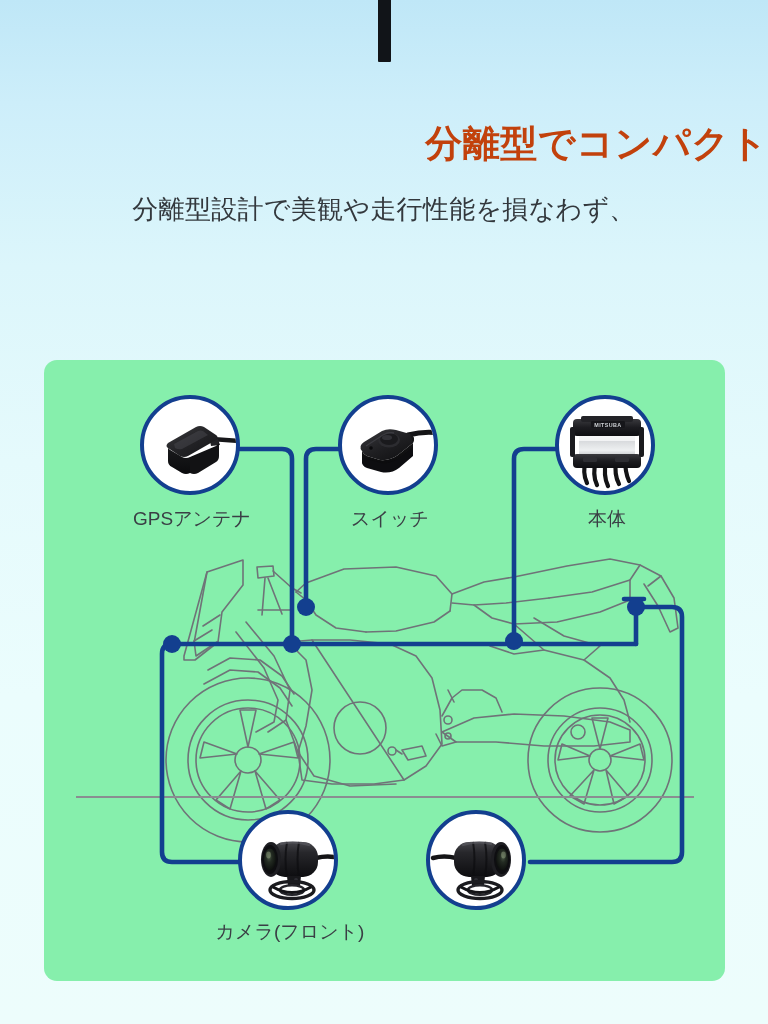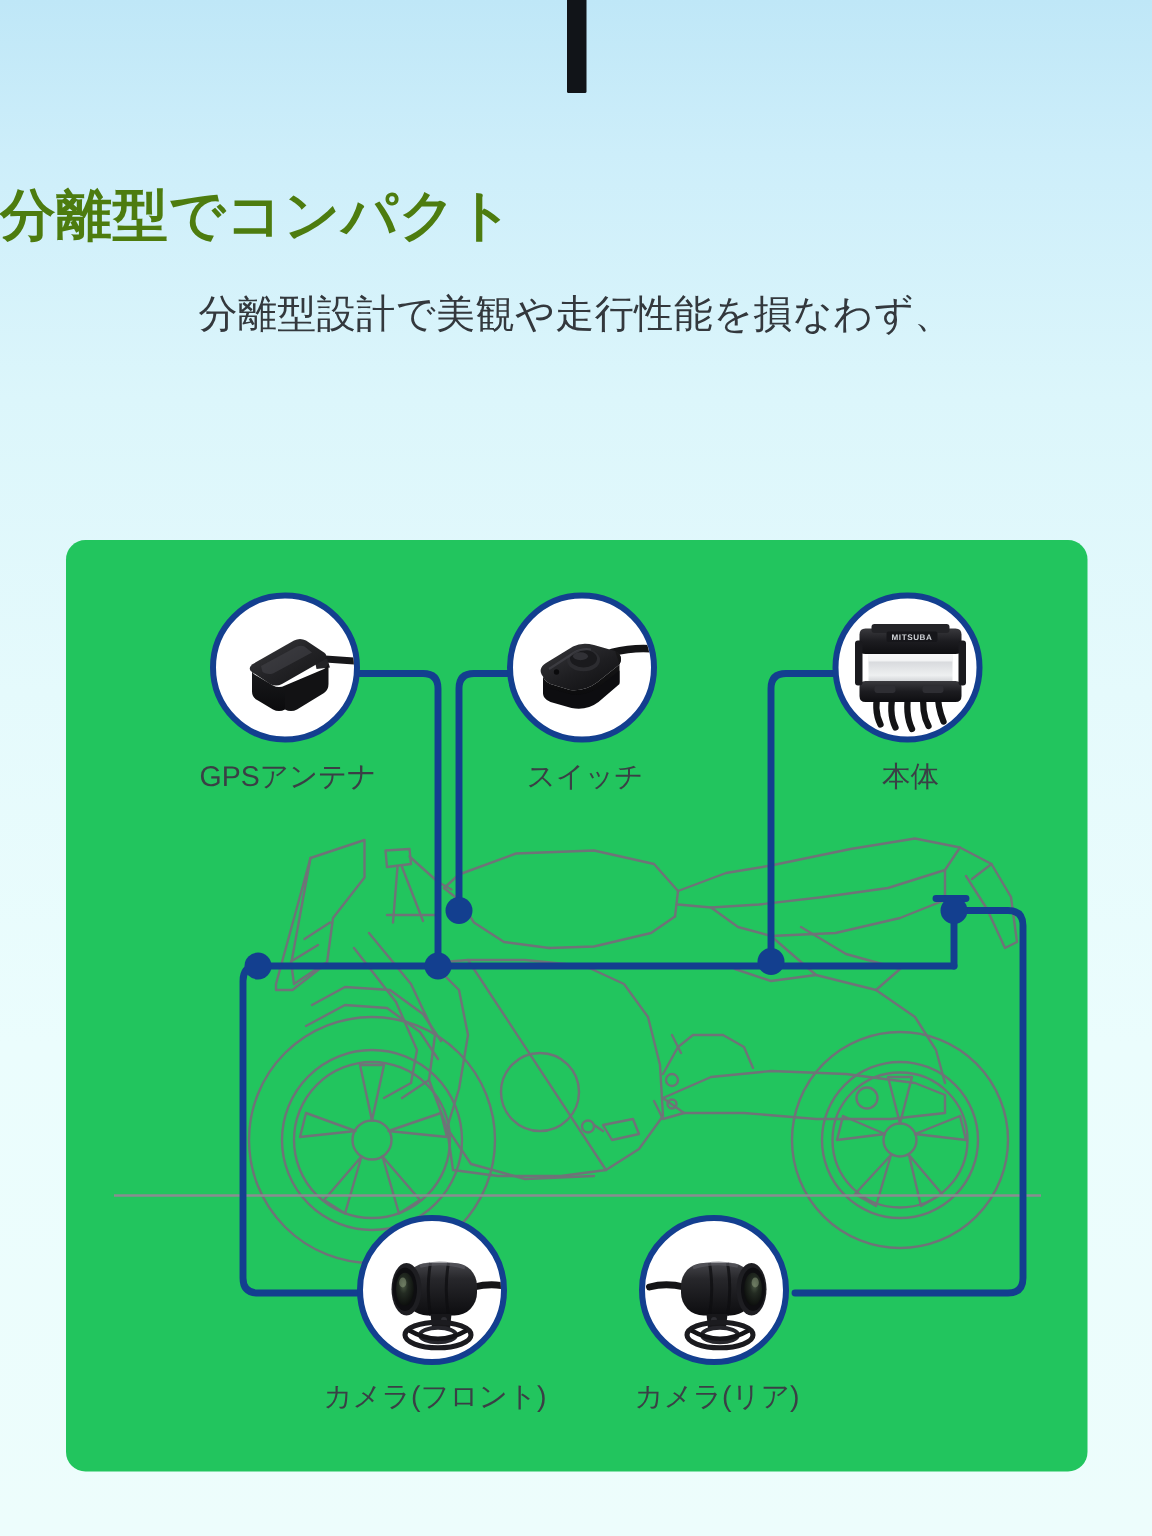--- a/index.html
+++ b/index.html
@@ -32,25 +32,25 @@
     background: #111418;
     border-radius: 1px;
   }
 
   
   .headline {
     position: absolute;
     top: 96px;
     left: 0;
     width: 768px;
-    text-align: left;
+    text-align: right;
     font-size: 37px;
     line-height: 46px;
     font-weight: 700;
-    color: #4d7c0f;
+    color: #c2410c;
     letter-spacing: 0.5px;
   }
   .subhead {
     position: absolute;
     top: 186px;
     left: 0;
     width: 768px;
     text-align: center;
     font-size: 26px;
     line-height: 46px;
@@ -60,21 +60,21 @@
   }
   .subhead .line { display: block; }
 
   
   .diagram-card {
     position: absolute;
     left: 44px;
     top: 360px;
     width: 681px;
     height: 621px;
-    background: #22c55e;
+    background: #86efac;
     border-radius: 13px;
   }
 
   .diagram-stage {
     position: absolute;
     inset: 0;
   }
 
   
   .layer {
@@ -423,17 +423,16 @@
             <ellipse cx="26.5" cy="41" rx="2.4" ry="3.4" fill="#8fa07f" opacity="0.5"></ellipse>
             <path d="M38 30 Q52 26 68 31" stroke="#5c5c63" stroke-width="2.4" fill="none" opacity="0.6"></path>
             <path d="M45 62 L59 62 L58 72 L46 72 Z" fill="#17171a"></path>
             <circle cx="54" cy="66" r="2" fill="#2e2e33"></circle>
             <ellipse cx="50" cy="76" rx="22" ry="8.5" fill="none" stroke="#1b1b1f" stroke-width="3.4"></ellipse>
             <ellipse cx="50" cy="76" rx="12" ry="4.8" fill="none" stroke="#25252a" stroke-width="2.6"></ellipse>
             <path d="M31 73 Q50 84 69 73" stroke="#141417" stroke-width="3" fill="none"></path>
           </g>
         </svg>
       </div>
-      <div class="callout-label">カメラ(リア)</div>
     </div>
 
   </div>
 </div>
 
 </body></html>

